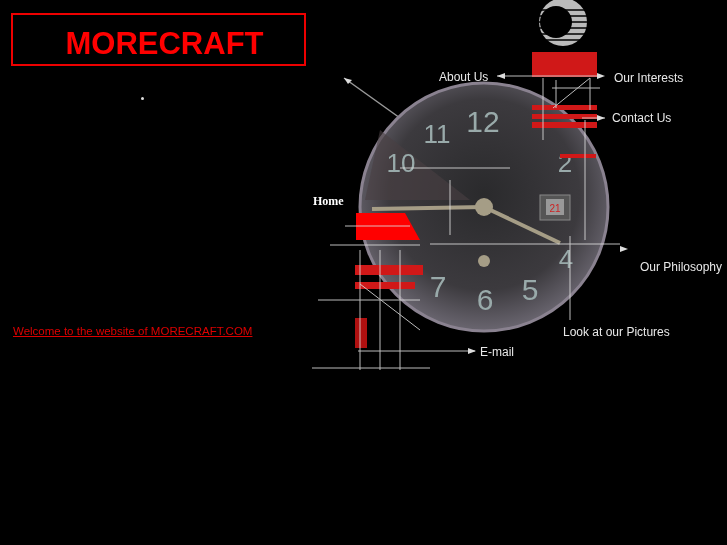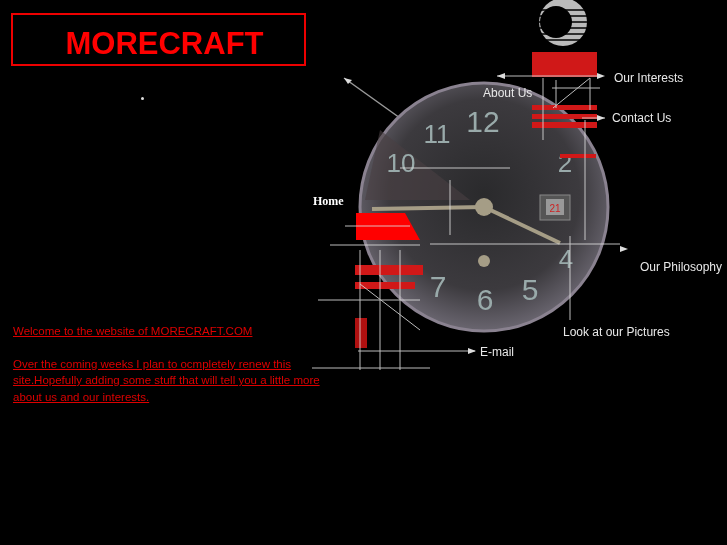--- a/index.html
+++ b/index.html
@@ -17,21 +17,20 @@
 </head>
 <body>
 
 <div class="logo-box">
   <div class="logo-text">MORECRAFT</div>
 </div>
 <div class="dot"></div>
 
 <div class="intro">
   <p>Welcome to the website of MORECRAFT.COM</p>
-  <p>Over the coming weeks I plan to ocmpletely renew this site.Hopefully adding some stuff that will tell you a little more about us and our interests.</p>
 </div>
 
 <svg class="art" viewBox="300 0 427 380" width="427" height="380">
   <defs>
     <radialGradient id="face" cx="50%" cy="45%" r="55%">
       <stop offset="0%" stop-color="#2a2a2c"></stop>
       <stop offset="70%" stop-color="#3c3a3e"></stop>
       <stop offset="100%" stop-color="#6a6670"></stop>
     </radialGradient>
   </defs>
@@ -112,19 +111,19 @@
   <g fill="#ddd">
     <polygon points="497,76 505,73 505,79"></polygon>
     <polygon points="605,76 597,73 597,79"></polygon>
     <polygon points="605,118 597,115 597,121"></polygon>
     <polygon points="628,249 620,246 620,252"></polygon>
     <polygon points="476,351 468,348 468,354"></polygon>
     <polygon points="344,78 348,84 352,80"></polygon>
   </g>
 </svg>
 
-<a class="nav" style="left:439px; top:86px;margin-left:44px;">About Us</a>
+<a class="nav" style="left:439px; top:70px;">About Us</a>
 <a class="nav" style="left:614px; top:71px;">Our Interests</a>
 <a class="nav" style="left:612px; top:111px;">Contact Us</a>
 <a class="nav home" style="left:313px; top:194px;">Home</a>
 <a class="nav" style="left:640px; top:260px;">Our Philosophy</a>
 <a class="nav" style="left:563px; top:325px;">Look at our Pictures</a>
 <a class="nav" style="left:480px; top:345px;">E-mail</a>
 
 </body></html>

